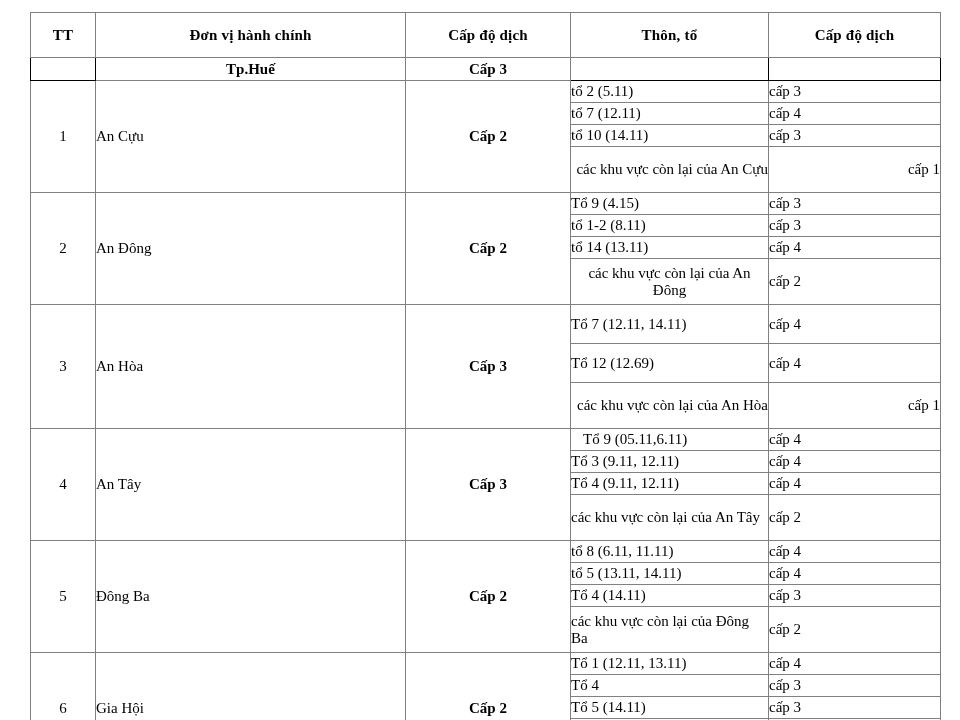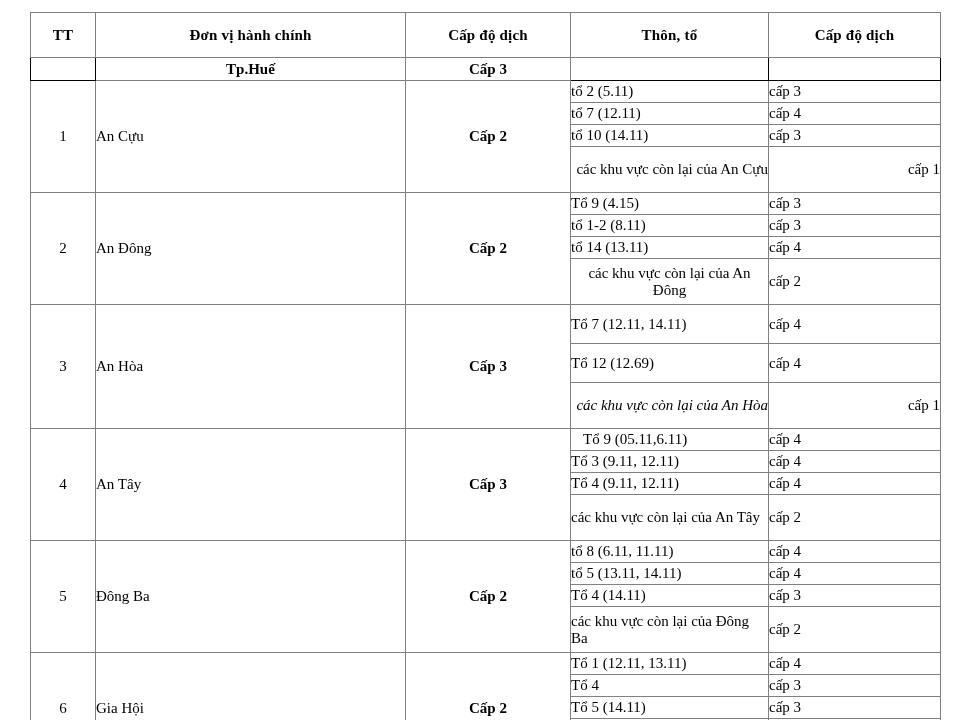--- a/index.html
+++ b/index.html
@@ -165,21 +165,21 @@
           <td class="grp-name c-orange sel" rowspan="3">An Hòa</td>
           <td class="grp-level c-orange sel" rowspan="3">Cấp 3</td>
           <td class="det-name r38 c-red sel mid" style="height: 38px;">Tổ 7 (12.11, 14.11)</td>
           <td class="det-lvl r38 c-red sel mid" style="height: 38px;">cấp 4</td>
         </tr>
         <tr class="grp-group">
           <td class="det-name r38 c-red sel mid" style="height: 38px;">Tổ 12 (12.69)</td>
           <td class="det-lvl r38 c-red sel mid" style="height: 38px;">cấp 4</td>
         </tr>
         <tr class="grp-group">
-          <td class="det-name r45 c-green sel" style="height: 45px; font-style: italic;">các khu vực còn lại của An Hòa</td>
+          <td class="det-name r45 c-green sel" style="height: 45px;">các khu vực còn lại của An Hòa</td>
           <td class="det-lvl r45 c-green sel" style="height: 45px;">cấp 1</td>
         </tr>
         <tr class="grp-group">
           <td class="grp-idx" rowspan="4">4</td>
           <td class="grp-name c-orange" rowspan="4">An Tây</td>
           <td class="grp-level c-orange" rowspan="4">Cấp 3</td>
           <td class="det-name r21 c-red" style="height: 21px; padding-left: 12px;">Tổ 9 (05.11,6.11)</td>
           <td class="det-lvl r21 c-red" style="height: 21px;">cấp 4</td>
         </tr>
         <tr class="grp-group">

